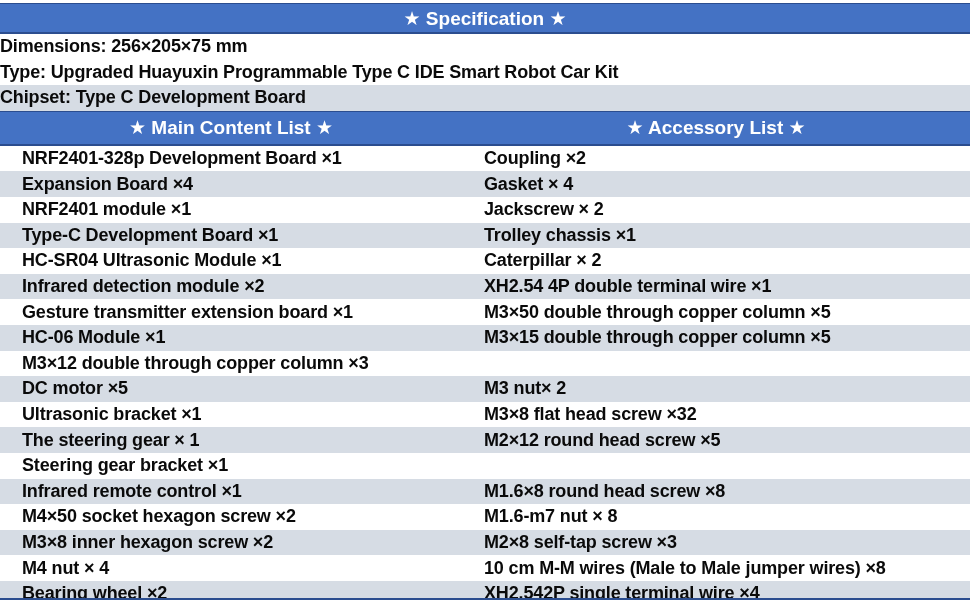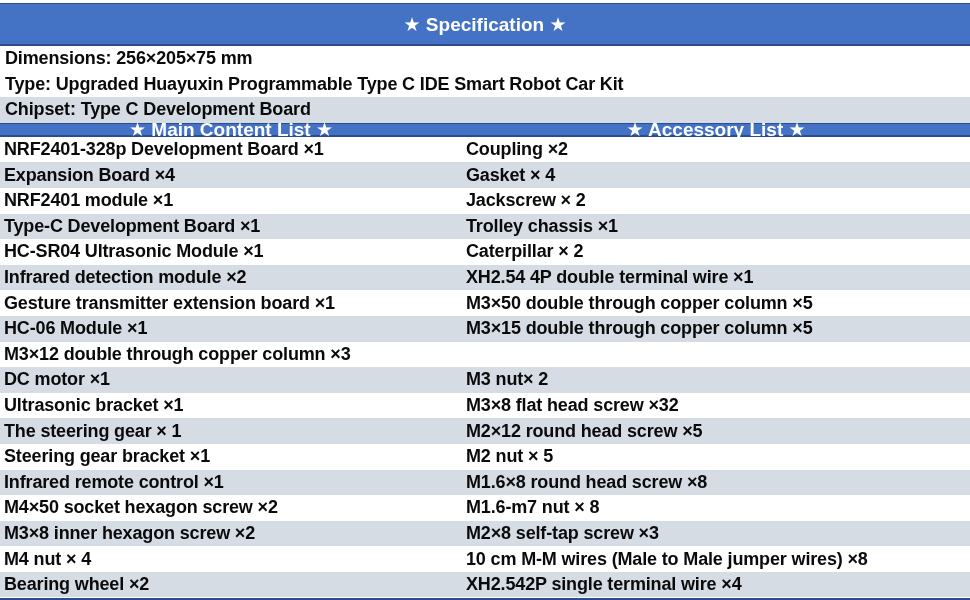--- a/index.html
+++ b/index.html
@@ -26,26 +26,26 @@
   .blue-bar{
     background:var(--blue);
     border-top:1px solid var(--blue-border);
     border-bottom:2px solid var(--blue-border);
     color:#ffffff;
     font-weight:bold;
     display:flex;
     align-items:center;
   }
   .blue-bar.spec{
-    height:43px;
+    height:31px;
     justify-content:center;
     font-size:19px;
   }
   .blue-bar.split{
-    height:14px;
+    height:35px;
     font-size:19px;
   }
   .split .hdr{
     display:flex;align-items:center;justify-content:center;
     height:100%;
   }
   .col-left{width:462px;flex:0 0 462px;}
   .col-right{flex:1 1 auto;}
   .row{
     height:var(--rh);
@@ -55,25 +55,25 @@
     font-weight:bold;
     letter-spacing:-0.15px;
     background:#ffffff;
     white-space:nowrap;
   }
   .row.band{background:var(--band);}
   .row .cell{
     height:100%;
     display:flex;
     align-items:center;
-    padding-left:4px;
+    padding-left:22px;
     overflow:hidden;
     white-space:nowrap;
   }
-  .spec-row{padding-left:5px;}
+  .spec-row{}
   .bottom-line{
     position:absolute;
     left:0;bottom:0;
     width:100%;height:2px;
     background:var(--blue-border);
   }
 </style>
 </head>
 <body>
 
@@ -129,34 +129,33 @@
         <div class="cell col-right">M3×50 double through copper column ×5</div>
       </div>
       <div class="row band">
         <div class="cell col-left">HC-06 Module ×1</div>
         <div class="cell col-right">M3×15 double through copper column ×5</div>
       </div>
       <div class="row">
         <div class="cell col-right">M3×12 double through copper column ×3</div>
       </div>
       <div class="row band">
-        <div class="cell col-left">DC motor ×1</div>
+        <div class="cell col-left">DC motor ×5</div>
         <div class="cell col-right">M3 nut× 2</div>
       </div>
       <div class="row">
         <div class="cell col-left">Ultrasonic bracket ×1</div>
         <div class="cell col-right">M3×8 flat head screw ×32</div>
       </div>
       <div class="row band">
         <div class="cell col-left">The steering gear × 1</div>
         <div class="cell col-right">M2×12 round head screw ×5</div>
       </div>
       <div class="row">
         <div class="cell col-left">Steering gear bracket ×1</div>
-        <div class="cell col-right">M2 nut × 5</div>
       </div>
       <div class="row band">
         <div class="cell col-left">Infrared remote control ×1</div>
         <div class="cell col-right">M1.6×8 round head screw ×8</div>
       </div>
       <div class="row">
         <div class="cell col-left">M4×50 socket hexagon screw ×2</div>
         <div class="cell col-right">M1.6-m7 nut × 8</div>
       </div>
       <div class="row band">

